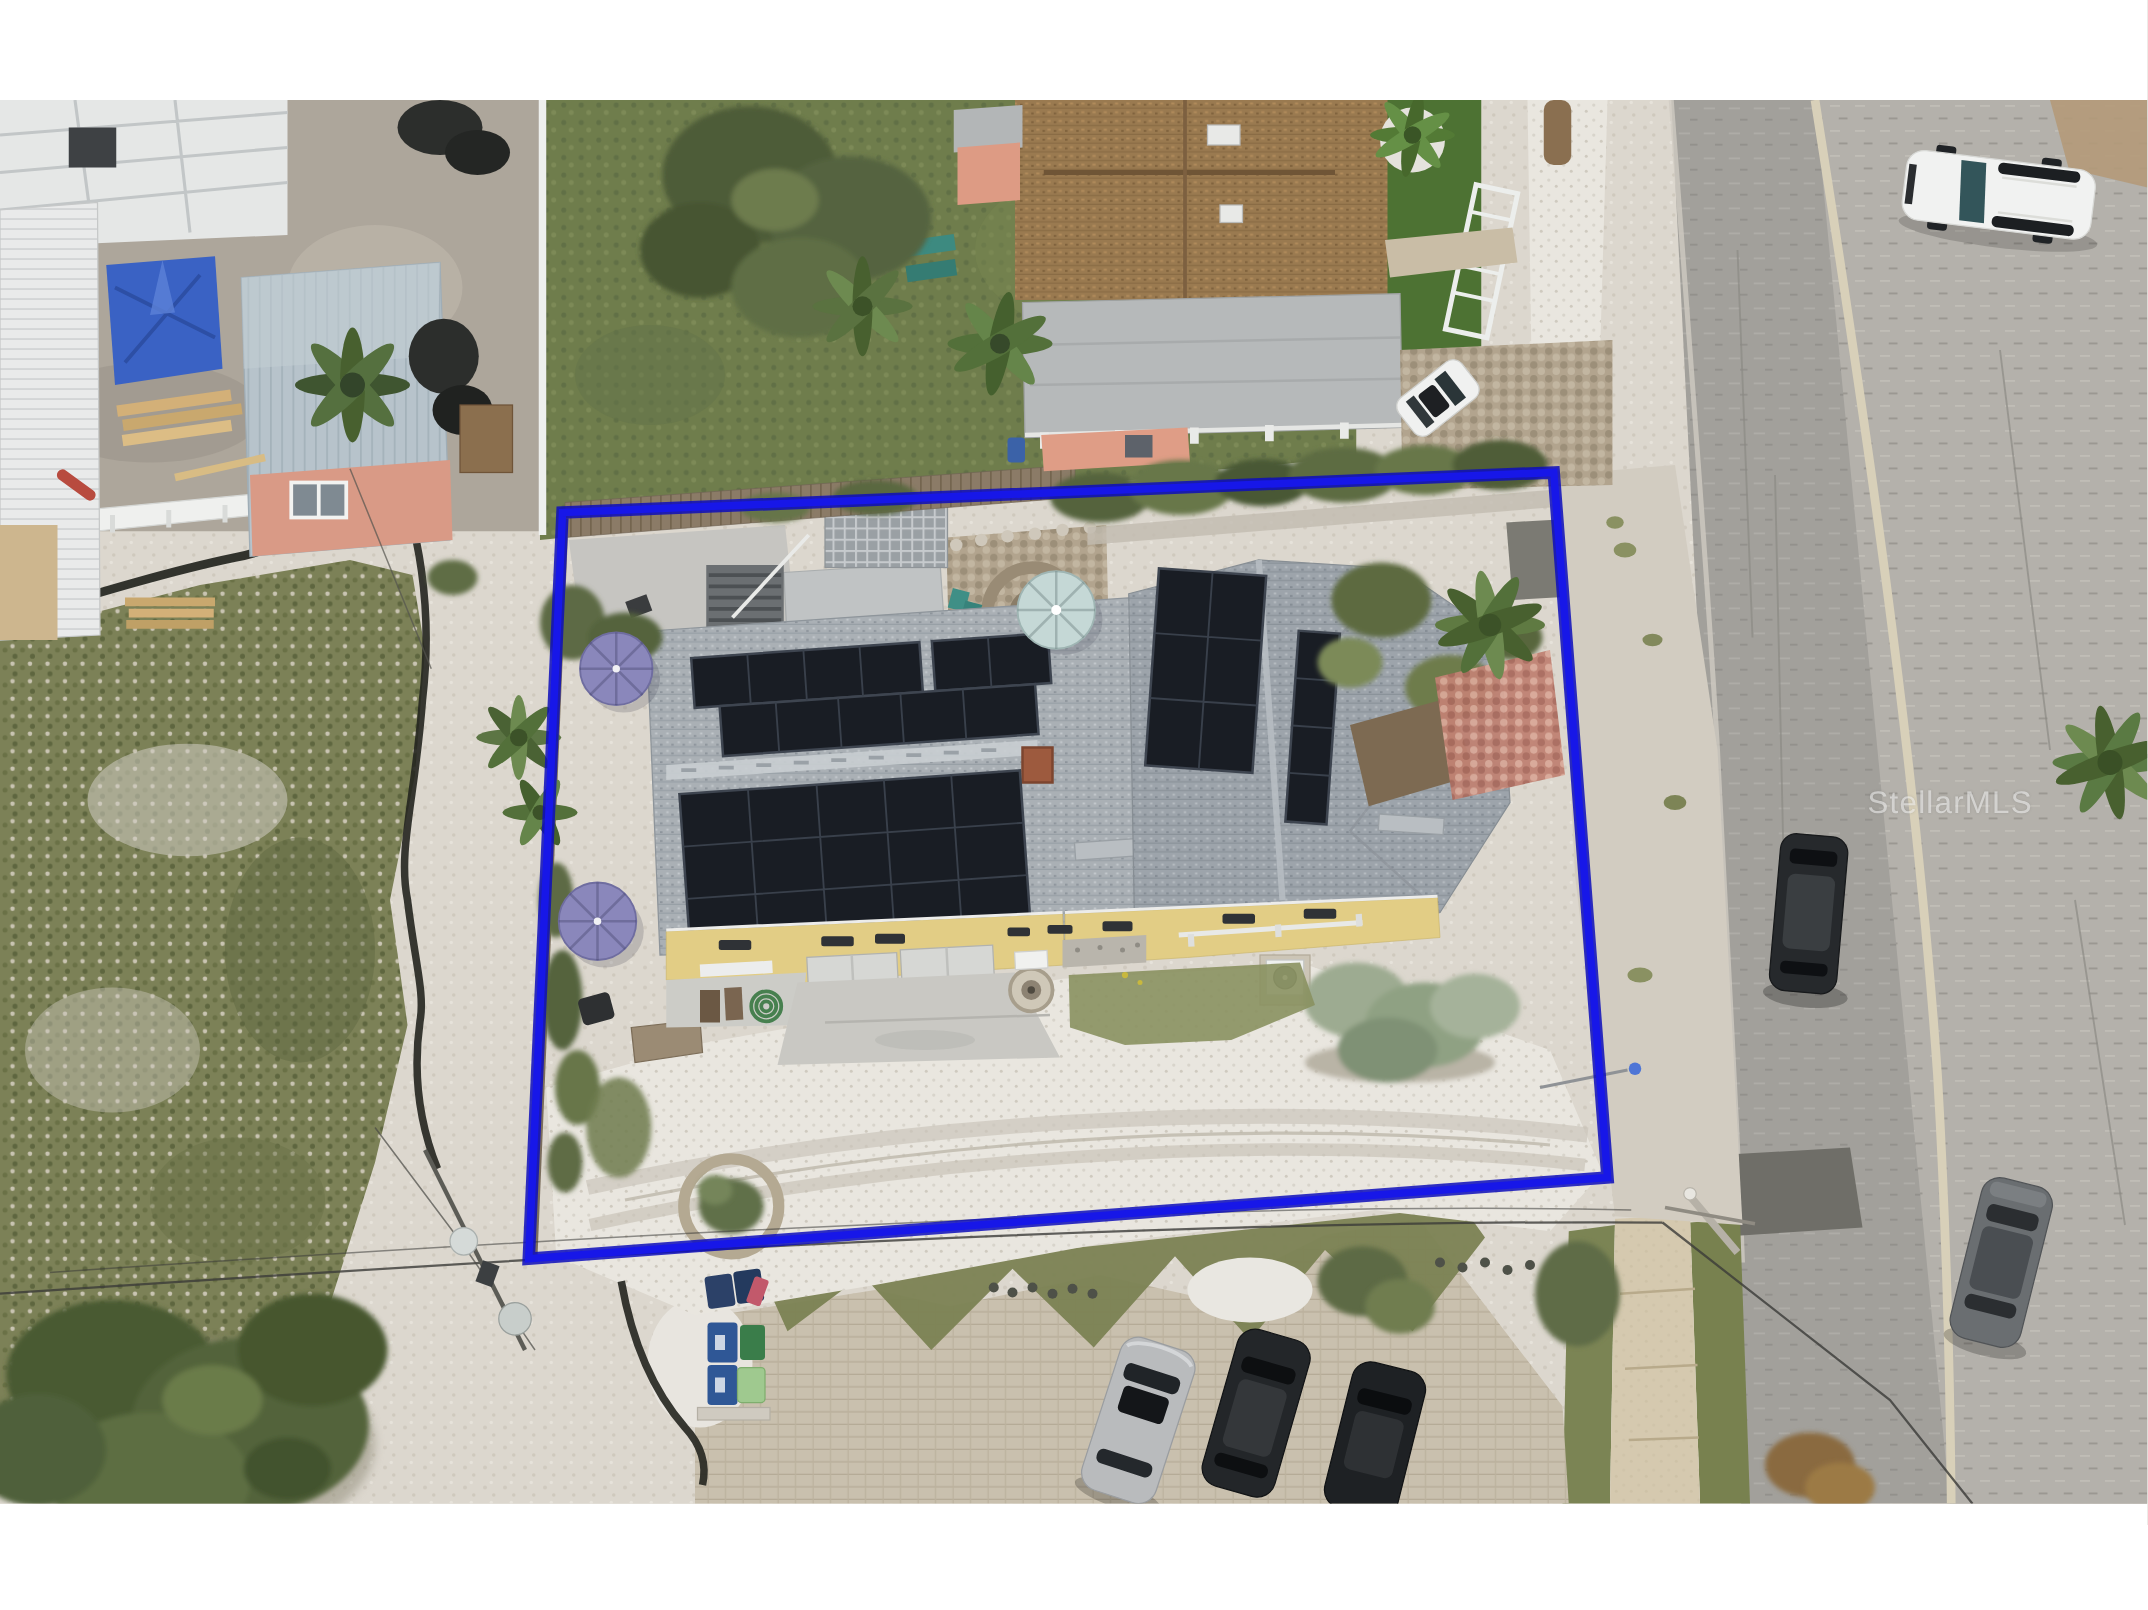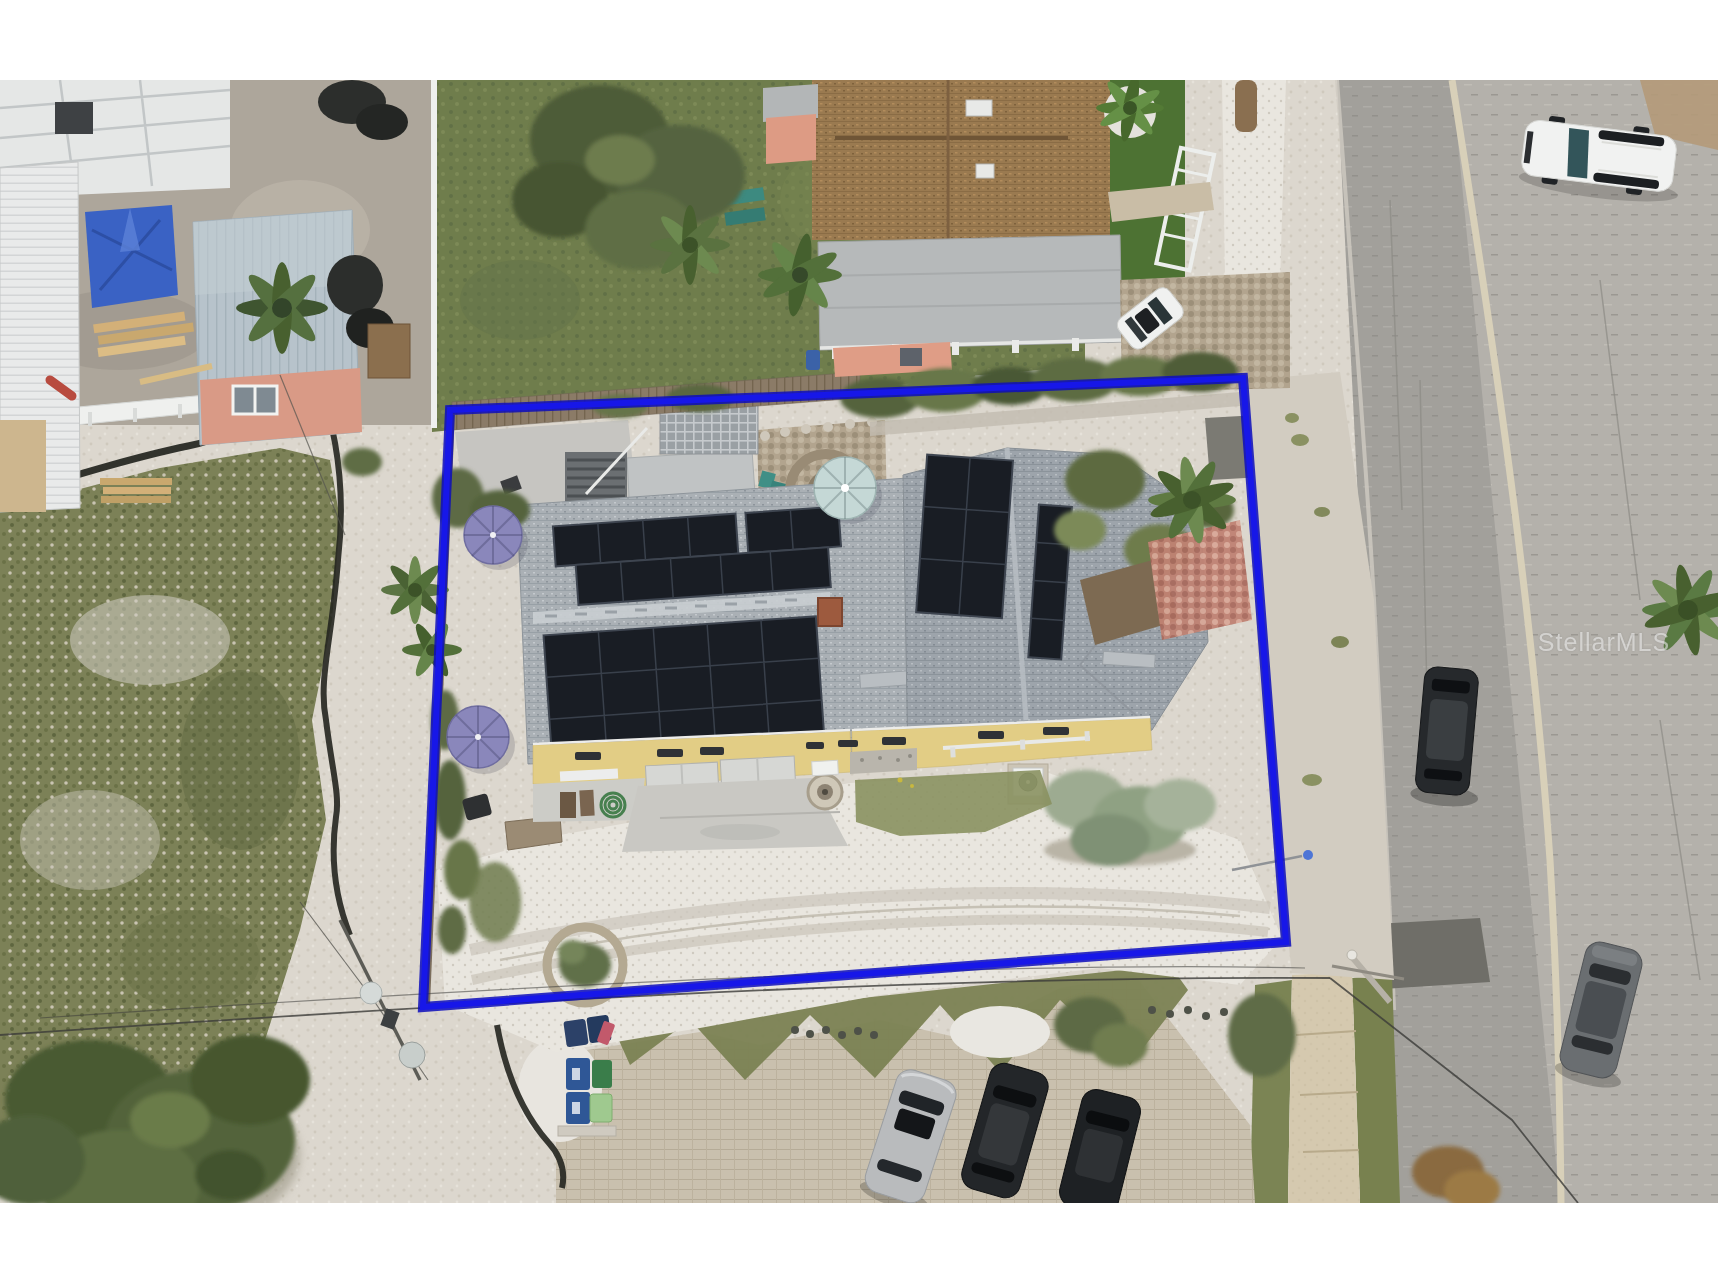--- a/index.html
+++ b/index.html
@@ -8,21 +8,21 @@
     background:#ffffff;overflow:hidden;
     font-family:"Liberation Sans", sans-serif;
   }
   .photo{
     position:absolute;left:0;top:80px;width:1718px;height:1123px;
     overflow:hidden;background:#dcd7ce;
   }
   .photo svg{display:block;width:1718px;height:1123px;}
   .watermark{
     position:absolute;right:4px;top:548px;width:220px;
-    text-align:center;font-size:25px;letter-spacing:1px;
+    text-align:left;font-size:25px;letter-spacing:1px;
     color:rgba(255,255,255,0.52);
     text-shadow:0 0 2px rgba(90,90,90,0.25);
     pointer-events:none;
   }
 </style>
 </head>
 <body>
 
 <div class="photo">
 <svg viewBox="0 0 1718 1123" xmlns="http://www.w3.org/2000/svg">

